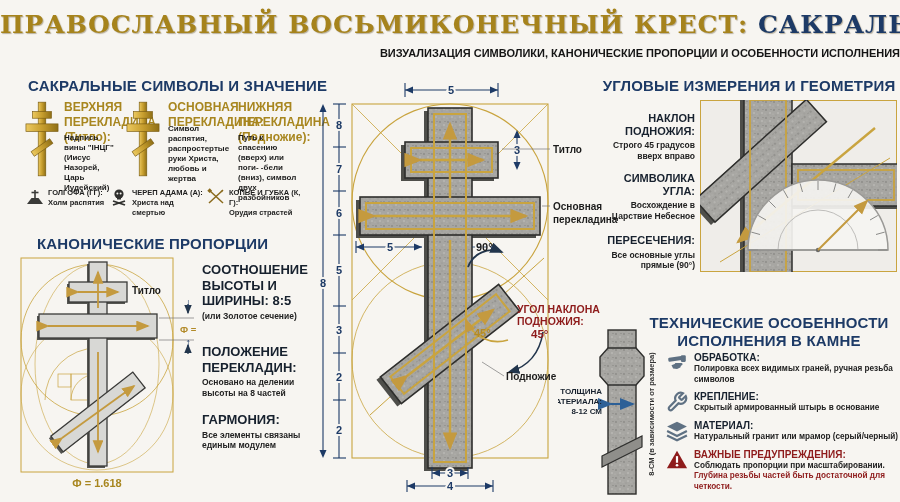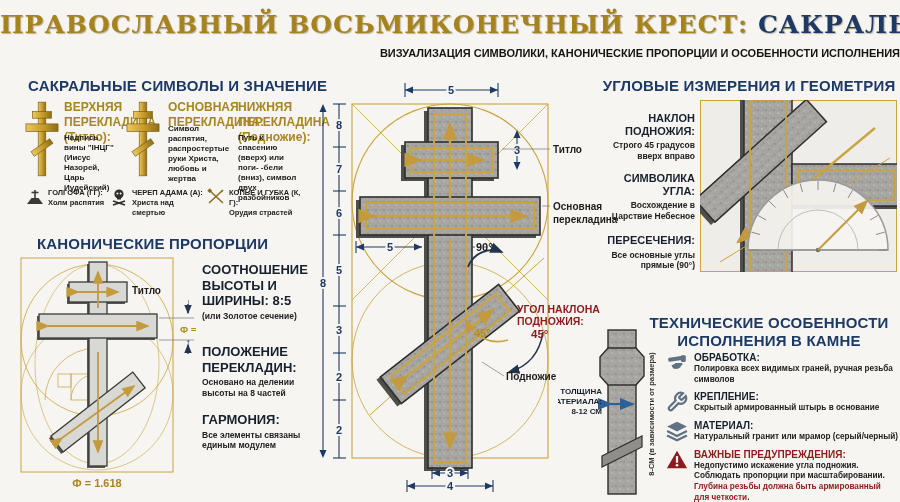--- a/index.html
+++ b/index.html
@@ -406,21 +406,20 @@
     </div>
   </div>
   <div class="row">
     <svg width="22" height="22" viewBox="0 0 20 20">
       <polygon points="10,1.5 19.2,17.5 0.8,17.5" fill="#8e1b1b"></polygon>
       <rect x="9" y="6.5" width="2" height="6" fill="#fff"></rect>
       <circle cx="10" cy="14.8" r="1.2" fill="#fff"></circle>
     </svg>
     <div>
       <div class="tech-t red">ВАЖНЫЕ ПРЕДУПРЕЖДЕНИЯ:</div>
-      <div class="tech-b">Недопустимо искажение угла подножия.</div>
       <div class="tech-b">Соблюдать пропорции при масштабировании.</div>
-      <div class="tech-b red">Глубина резьбы должна быть армированный для четкости.</div>
+      <div class="tech-b red">Глубина резьбы частей быть достаточной для четкости.</div>
     </div>
   </div>
 </div>
 
 <div class="abs arrowchar" style="left:185px;top:296px;">↓</div>
 <div class="abs arrowchar" style="left:185px;top:336px;">↑</div>
 
 </body></html>

